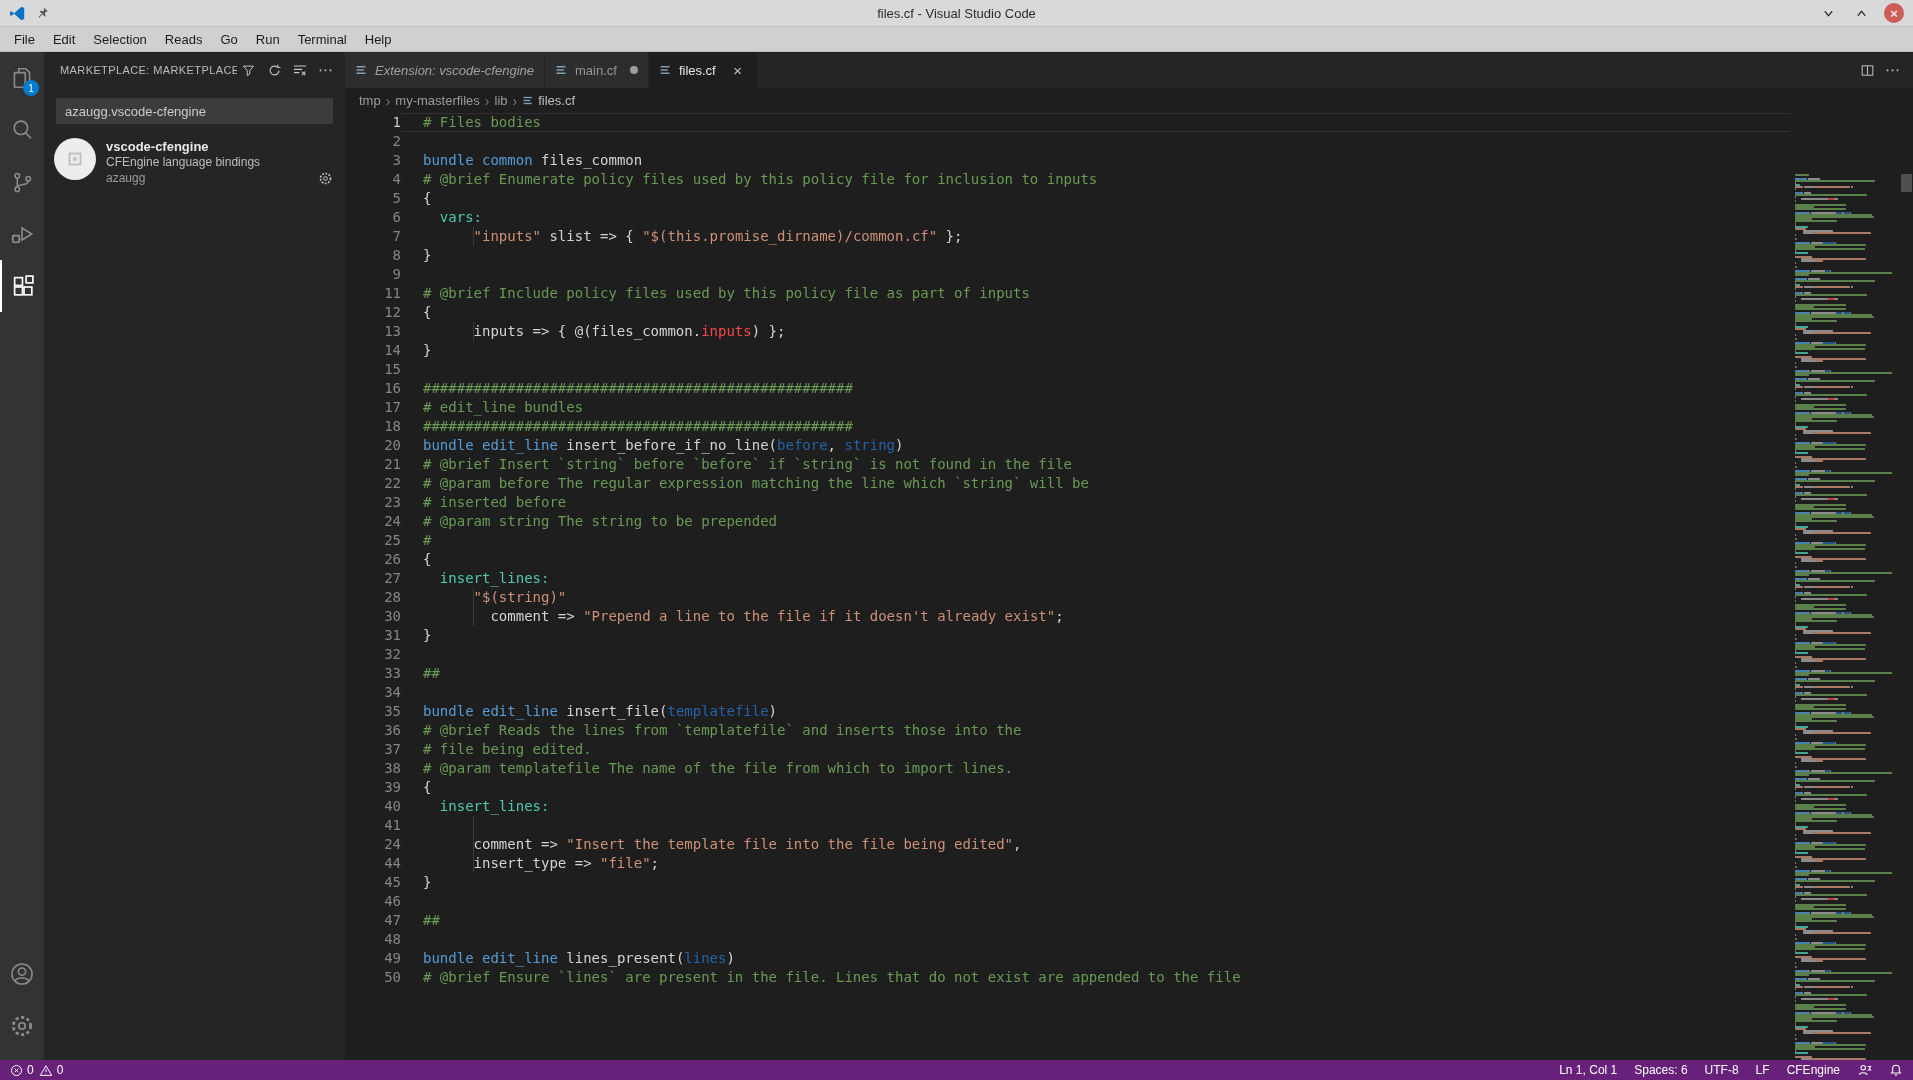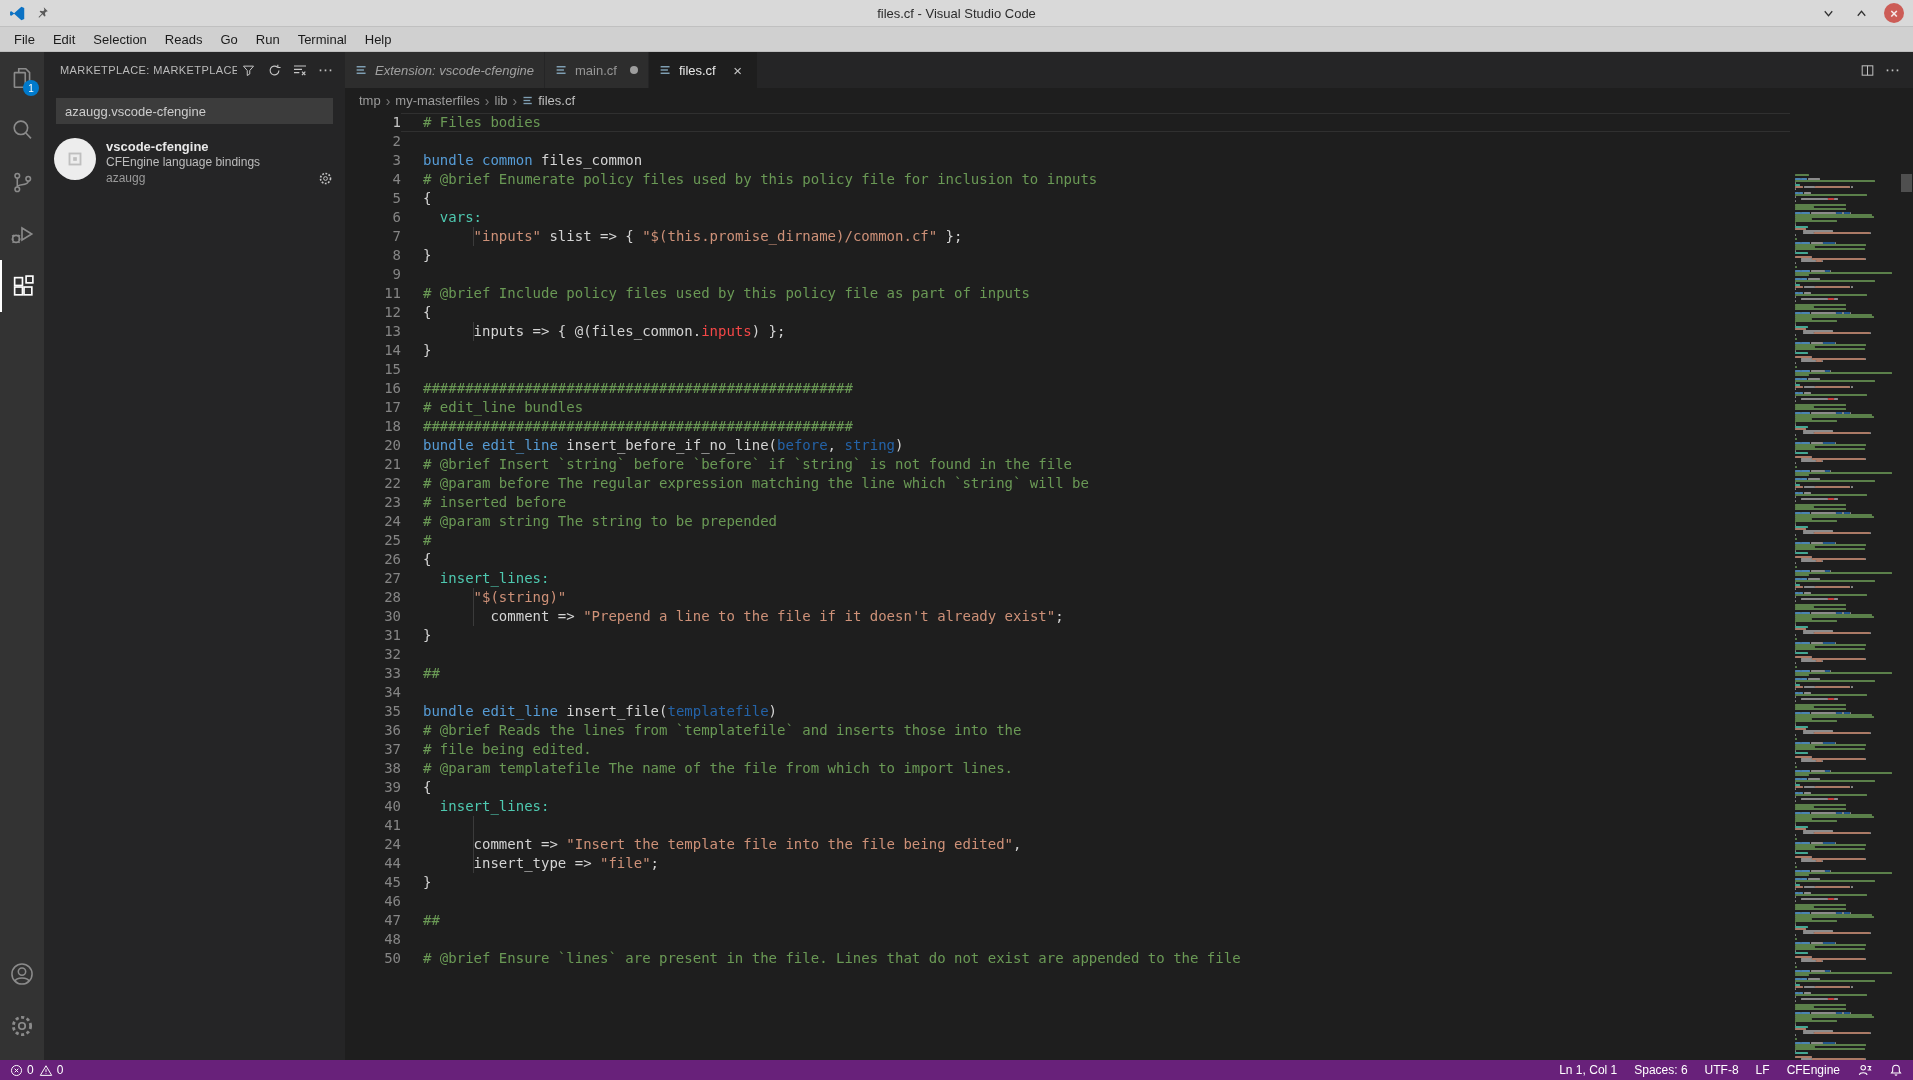--- a/index.html
+++ b/index.html
@@ -316,20 +316,21 @@
         <div class="code-line"><span class="ln">38</span><span class="lt"><span class="tk-c"># @param templatefile The name of the file from which to import lines.</span></span></div>
         <div class="code-line"><span class="ln">39</span><span class="lt"><span class="tk-d">{</span></span></div>
         <div class="code-line"><span class="ln">40</span><span class="lt"><span class="tk-d">  </span><span class="tk-t">insert_lines:</span></span></div>
         <div class="code-line"><span class="ln">41</span><span class="lt"><span class="guide"></span></span></div>
         <div class="code-line"><span class="ln">24</span><span class="lt"><span class="guide"></span><span class="tk-d">      comment =&gt; </span><span class="tk-s">"Insert the template file into the file being edited"</span><span class="tk-d">,</span></span></div>
         <div class="code-line"><span class="ln">44</span><span class="lt"><span class="guide"></span><span class="tk-d">      insert_type =&gt; </span><span class="tk-s">"file"</span><span class="tk-d">;</span></span></div>
         <div class="code-line"><span class="ln">45</span><span class="lt"><span class="tk-d">}</span></span></div>
         <div class="code-line"><span class="ln">46</span><span class="lt"></span></div>
         <div class="code-line"><span class="ln">47</span><span class="lt"><span class="tk-c">##</span></span></div>
         <div class="code-line"><span class="ln">48</span><span class="lt"></span></div>
+        <div class="code-line"><span class="ln">49</span><span class="lt"><span class="tk-k">bundle</span><span class="tk-d"> </span><span class="tk-k">edit_line</span><span class="tk-d"> lines_present(</span><span class="tk-v">lines</span><span class="tk-d">)</span></span></div>
         <div class="code-line"><span class="ln">50</span><span class="lt"><span class="tk-c"># @brief Ensure `lines` are present in the file. Lines that do not exist are appended to the file</span></span></div>
       </div>
     <div class="minimap" id="minimap">
         <div class="mm-line"><span class="mm-seg mm-c" style="margin-left: 0px; width: 14px;"></span></div>
         <div class="mm-line"></div>
         <div class="mm-line"><span class="mm-seg mm-k" style="margin-left: 0px; width: 6px;"></span><span class="mm-seg mm-k" style="margin-left: 0px; width: 6px;"></span><span class="mm-seg mm-d" style="margin-left: 1px; width: 12px;"></span></div>
         <div class="mm-line"><span class="mm-seg mm-c" style="margin-left: 0px; width: 80px;"></span></div>
         <div class="mm-line"><span class="mm-seg mm-d" style="margin-left: 0px; width: 1px;"></span></div>
         <div class="mm-line"><span class="mm-seg mm-t" style="margin-left: 0px; width: 5px;"></span></div>
         <div class="mm-line"><span class="mm-seg mm-s" style="margin-left: 0px; width: 8px;"></span><span class="mm-seg mm-d" style="margin-left: 1px; width: 11px;"></span><span class="mm-seg mm-s" style="margin-left: 0px; width: 35px;"></span><span class="mm-seg mm-d" style="margin-left: 1px; width: 2px;"></span></div>

